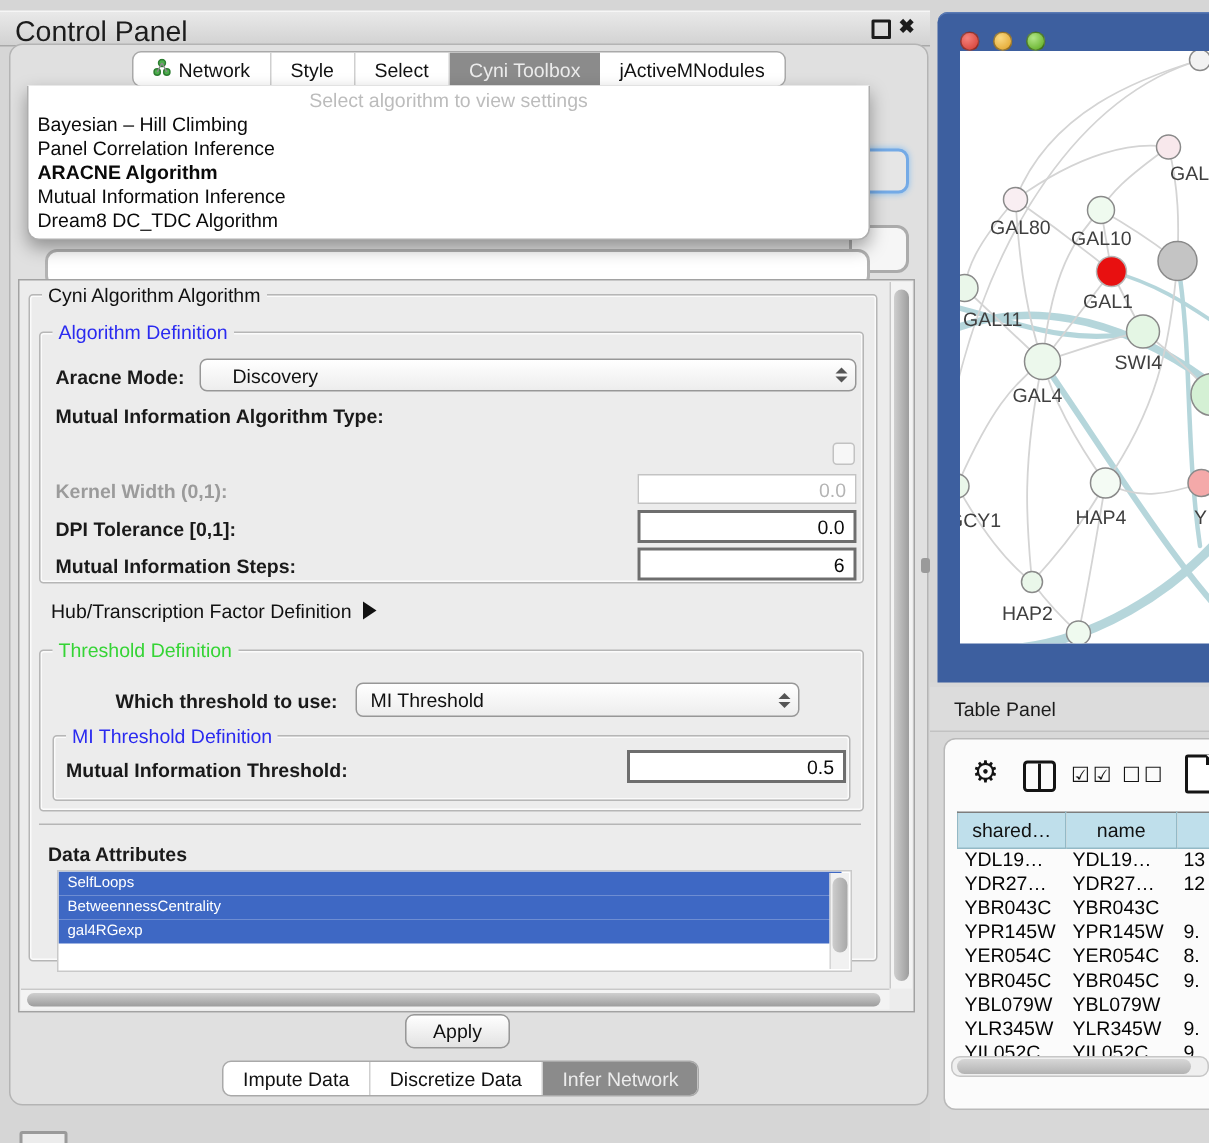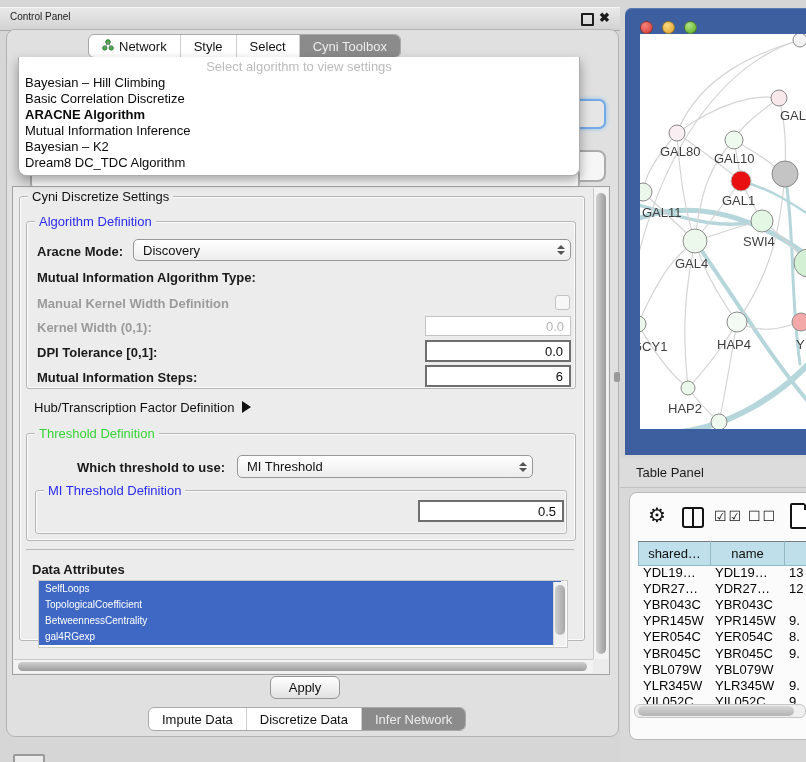--- a/index.html
+++ b/index.html
@@ -2,21 +2,21 @@
 <html><head>
 <meta charset="utf-8">
 <style>
   html,body{margin:0;padding:0;}
   body{width:806px;height:762px;position:relative;overflow:hidden;background:#d6d6d6;
        font-family:"Liberation Sans",sans-serif;-webkit-font-smoothing:antialiased;}
   .abs{position:absolute;}
   
   .titlebar{left:0;top:7px;width:620px;height:22px;background:linear-gradient(#e9e9e9,#d2d2d2);
             border-top:1px solid #f6f6f6;border-bottom:1px solid #a9a9a9;}
-  .titlebar .t{position:absolute;left:10px;top:3px;font-size:10px;color:#1c1c1c;}
+  .titlebar .t{position:absolute;left:10px;top:3px;font-size:19px;color:#1c1c1c;}
   .float-btn{position:absolute;left:581px;top:5px;width:9px;height:9px;border:2px solid #1c1c1c;border-radius:1px;}
   .close-btn{position:absolute;left:599px;top:2px;font-size:13px;font-weight:bold;color:#1c1c1c;}
   
   .panel-body{left:6px;top:29px;width:611px;height:706px;background:#e0e0e0;
               border:1px solid #b4b4b4;border-radius:9px;}
   
   .tabgroup{display:flex;align-items:stretch;background:#ffffff;border:1px solid #a9a9a9;
             border-radius:6px;overflow:hidden;font-size:13px;height:24px;box-sizing:border-box;}
   .tab{display:flex;align-items:center;padding:0 13px;color:#111;border-right:1px solid #cfcfcf;cursor:default;white-space:nowrap;}
   .tab:last-child{border-right:none;}
@@ -123,53 +123,54 @@
   </div>
   <div class="tab">
       <span>Style</span>
     </div>
   <div class="tab">
       <span>Select</span>
     </div>
   <div class="tab sel">
       <span>Cyni Toolbox</span>
     </div>
+  <div class="tab">
+      <span>jActiveMNodules</span>
+    </div>
 </div>
 
 <div class="abs frag-combo"></div>
 <div class="abs frag-field"></div>
 <div class="abs frag-wide"></div>
 
 <div class="abs dropdown">
   <div class="dd-ph">Select algorithm to view settings</div>
   <div class="dd-item">Bayesian – Hill Climbing</div>
-  <div class="dd-item">Basic Correlation Discretize</div>
+  <div class="dd-item">Panel Correlation Inference</div>
   <div class="dd-item bold">ARACNE Algorithm</div>
   <div class="dd-item">Mutual Information Inference</div>
-  <div class="dd-item">Bayesian – K2</div>
   <div class="dd-item">Dream8 DC_TDC Algorithm</div>
 </div>
 
 <div class="abs scrollpane">
 
   <div class="group" style="left:6px;top:9px;width:564px;height:443px;">
-    <span class="gtitle">Cyni Discretize Settings</span>
+    <span class="gtitle">Cyni Algorithm Algorithm</span>
 
     <div class="group" style="left:6px;top:24px;width:548px;height:166px;">
       <span class="gtitle blue">Algorithm Definition</span>
       <span class="lbl" style="left:10px;top:22px;">Aracne Mode:</span>
-      <div class="combo" style="left:106px;top:17px;width:438px;height:22px;">
+      <div class="combo" style="left:106px;top:17px;width:438px;height:22px;padding-left:12px;">
         <span class="cv">Discovery</span>
         <span class="updn">
             <i class="up"></i>
             <i class="dn"></i>
           </span>
       </div>
       <span class="lbl" style="left:10px;top:48px;">Mutual Information Algorithm Type:</span>
-      <span class="lbl dis" style="left:10px;top:74px;">Manual Kernel Width Definition</span>
       <span class="checkbox" style="left:528px;top:73px;"></span>
       <span class="lbl dis" style="left:10px;top:98px;">Kernel Width (0,1):</span>
       <div class="tf lite" style="left:398px;top:94px;width:146px;height:20px;">0.0</div>
       <span class="lbl" style="left:10px;top:123px;">DPI Tolerance [0,1]:</span>
       <div class="tf dark" style="left:398px;top:118px;width:146px;height:22px;">0.0</div>
       <span class="lbl" style="left:10px;top:148px;">Mutual Information Steps:</span>
       <div class="tf dark" style="left:398px;top:143px;width:146px;height:22px;">6</div>
     </div>
 
     <span class="plain" style="left:14px;top:203px;">
@@ -181,29 +182,29 @@
       <span class="lbl" style="left:50px;top:26px;">Which threshold to use:</span>
       <div class="combo" style="left:210px;top:21px;width:296px;height:23px;">
         <span class="cv">MI Threshold</span>
         <span class="updn">
             <i class="up"></i>
             <i class="dn"></i>
           </span>
       </div>
       <div class="group" style="left:8px;top:56px;width:530px;height:42px;">
         <span class="gtitle blue">MI Threshold Definition</span>
+        <span class="lbl" style="left:8px;top:15px;">Mutual Information Threshold:</span>
         <div class="tf dark" style="left:382px;top:9px;width:146px;height:22px;">0.5</div>
       </div>
     </div>
 
     <div class="group" style="left:6px;top:352px;width:548px;height:88px;border-bottom:none;border-left:none;border-right:none;border-radius:0;box-shadow:none;">
       <span class="lbl" style="left:6px;top:12px;">Data Attributes</span>
       <div class="attrlist" style="left:12px;top:30px;width:528px;height:66px;">
         <div class="attr" style="width:516px;">SelfLoops</div>
-        <div class="attr" style="width:516px;">TopologicalCoefficient</div>
         <div class="attr" style="width:516px;">BetweennessCentrality</div>
         <div class="attr" style="width:516px;">gal4RGexp</div>
         <div class="alist-sb">
             <div class="th"></div>
           </div>
       </div>
     </div>
   </div>
 
   <div class="vsb">

